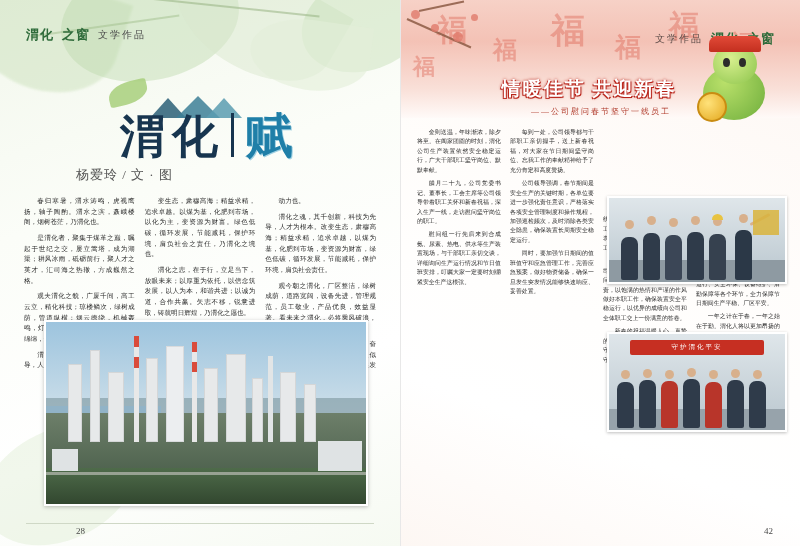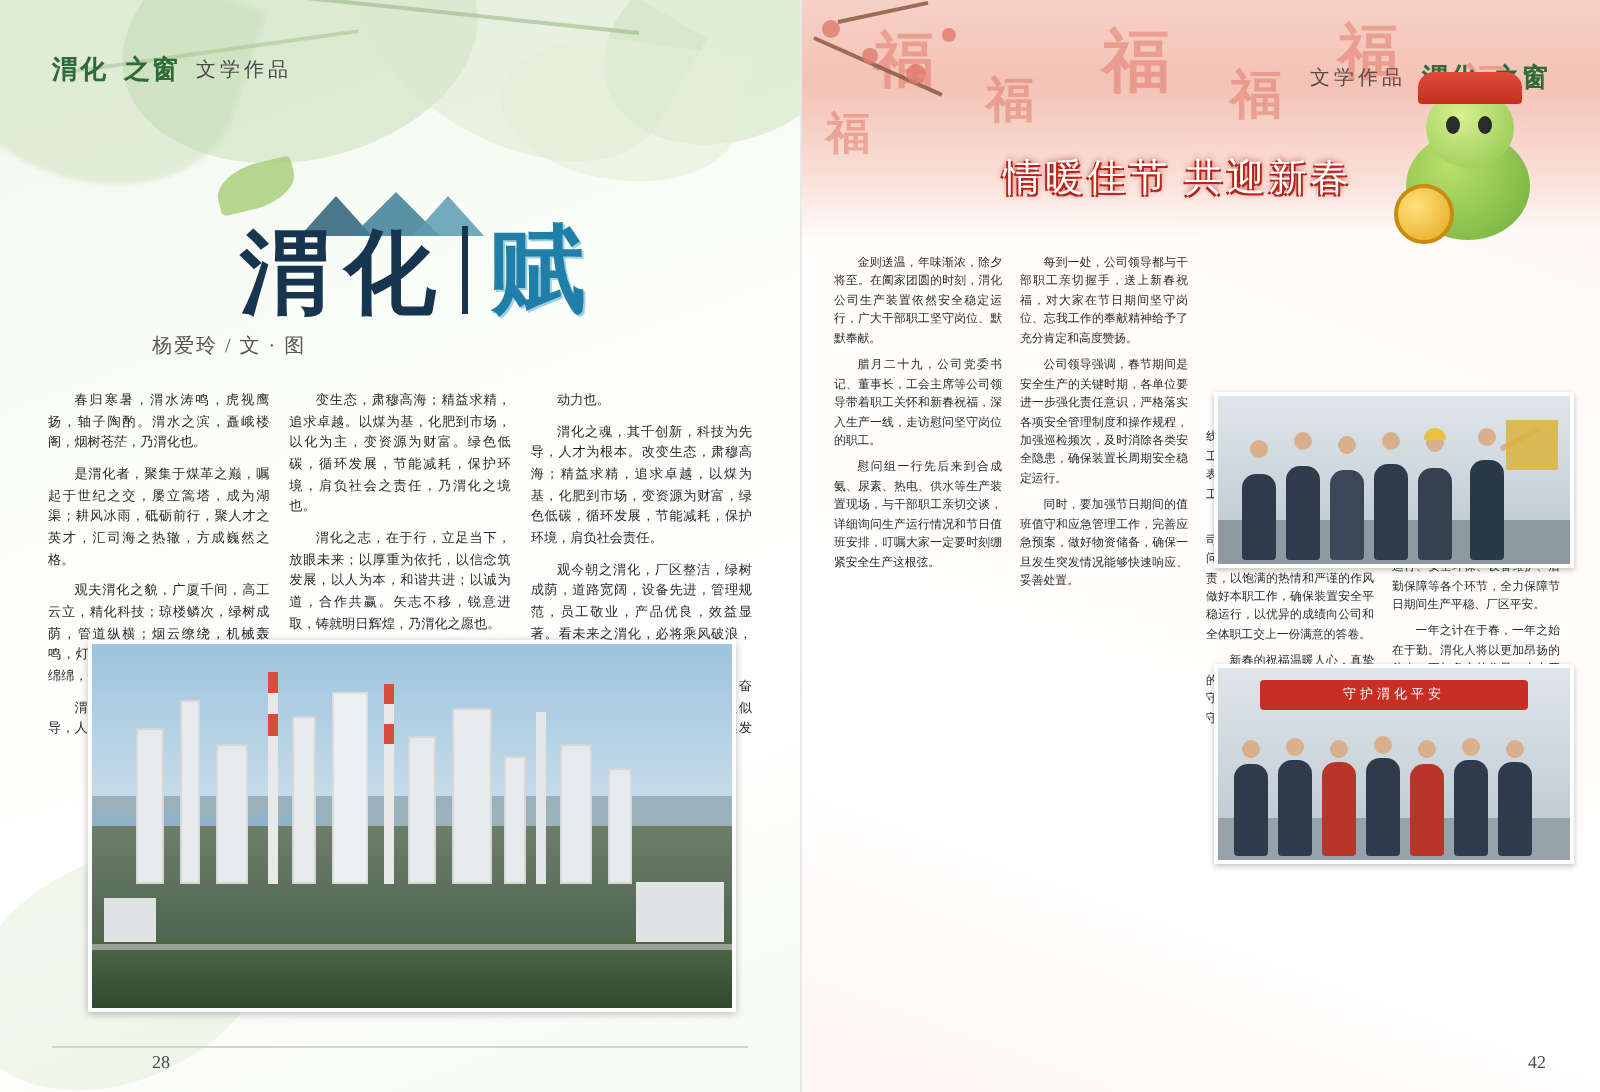--- a/index.html
+++ b/index.html
@@ -47,21 +47,21 @@
   .bt-char{
     font-family:"Liberation Serif",serif;font-size:46px;font-weight:bold;color:#17354f;
     line-height:1;letter-spacing:2px;
   }
   .bt-bar{width:3px;height:44px;background:#17354f;margin:0 7px 3px 7px;}
   .bt-char2{
     font-family:"Liberation Serif",serif;font-size:48px;font-weight:bold;
     color:#1f7fa8;line-height:1;
     text-shadow:1px 1px 0 #9fd0e2;
   }
-  .byline{position:absolute;left:76px;top:166px;font-size:10px;color:#555;letter-spacing:1px;}
+  .byline{position:absolute;left:76px;top:166px;font-size:13px;color:#555;letter-spacing:1px;}
 
   
   .mtn{position:absolute;left:150px;top:96px;width:90px;height:22px;}
   .mtn i{position:absolute;bottom:0;width:0;height:0;border-left:18px solid transparent;border-right:18px solid transparent;border-bottom:20px solid #2b5f77;opacity:.85;}
   .mtn i:nth-child(2){left:26px;border-bottom-color:#3d7f96;border-left-width:22px;border-right-width:22px;border-bottom-width:22px;}
   .mtn i:nth-child(3){left:56px;border-bottom-color:#5a9cb0;}
 
   .leafbadge{position:absolute;left:108px;top:82px;width:40px;height:22px;background:#a8cf7b;border-radius:60% 10% 60% 10%;transform:rotate(-14deg);opacity:.85;}
 
   
@@ -95,21 +95,21 @@
     opacity:.95;}
   .fu{position:absolute;font-family:"Liberation Serif",serif;color:#d8513f;opacity:.35;font-weight:bold;}
   .blossom{position:absolute;border-radius:50%;background:#e07a6b;opacity:.8;}
   .branch{position:absolute;background:#8c5a44;height:2px;opacity:.85;transform-origin:left center;}
 
   .banner{
     position:absolute;left:68px;top:72px;width:240px;height:34px;
     display:flex;align-items:center;justify-content:center;
   }
   .banner-text{
-    font-family:"Liberation Serif",serif;font-size:19px;font-weight:normal;color:#ffffff;
+    font-family:"Liberation Serif",serif;font-size:19px;font-weight:bold;color:#ffffff;
     letter-spacing:2px;
     text-shadow:0 0 3px #b8241a,1px 1px 0 #b8241a,-1px 1px 0 #b8241a;
   }
   .banner-sub{
     position:absolute;left:0;top:106px;width:400px;text-align:center;
     font-size:8px;color:#b03a2b;letter-spacing:2px;
   }
   .banner-by{
     position:absolute;left:0;top:120px;width:400px;text-align:center;
     font-size:7.5px;color:#4a4a4a;letter-spacing:1px;
@@ -268,20 +268,21 @@
       <div class="m-head"></div>
       <div class="m-eye l"></div>
       <div class="m-eye r"></div>
       <div class="m-hat"></div>
       <div class="m-coin"></div>
     </div>
 
     <div class="banner">
       <span class="banner-text">情暖佳节 共迎新春</span>
     </div>
+    <div class="banner-sub">——公司慰问春节坚守一线员工</div>
 
     <div class="rtext">
       <div class="rcol">
         <p>金则送温，年味渐浓，除夕将至。在阖家团圆的时刻，渭化公司生产装置依然安全稳定运行，广大干部职工坚守岗位、默默奉献。</p>
         <p>腊月二十九，公司党委书记、董事长，工会主席等公司领导带着职工关怀和新春祝福，深入生产一线，走访慰问坚守岗位的职工。</p>
         <p>慰问组一行先后来到合成氨、尿素、热电、供水等生产装置现场，与干部职工亲切交谈，详细询问生产运行情况和节日值班安排，叮嘱大家一定要时刻绷紧安全生产这根弦。</p>
       </div>
       <div class="rcol">
         <p>每到一处，公司领导都与干部职工亲切握手，送上新春祝福，对大家在节日期间坚守岗位、忘我工作的奉献精神给予了充分肯定和高度赞扬。</p>
         <p>公司领导强调，春节期间是安全生产的关键时期，各单位要进一步强化责任意识，严格落实各项安全管理制度和操作规程，加强巡检频次，及时消除各类安全隐患，确保装置长周期安全稳定运行。</p>

